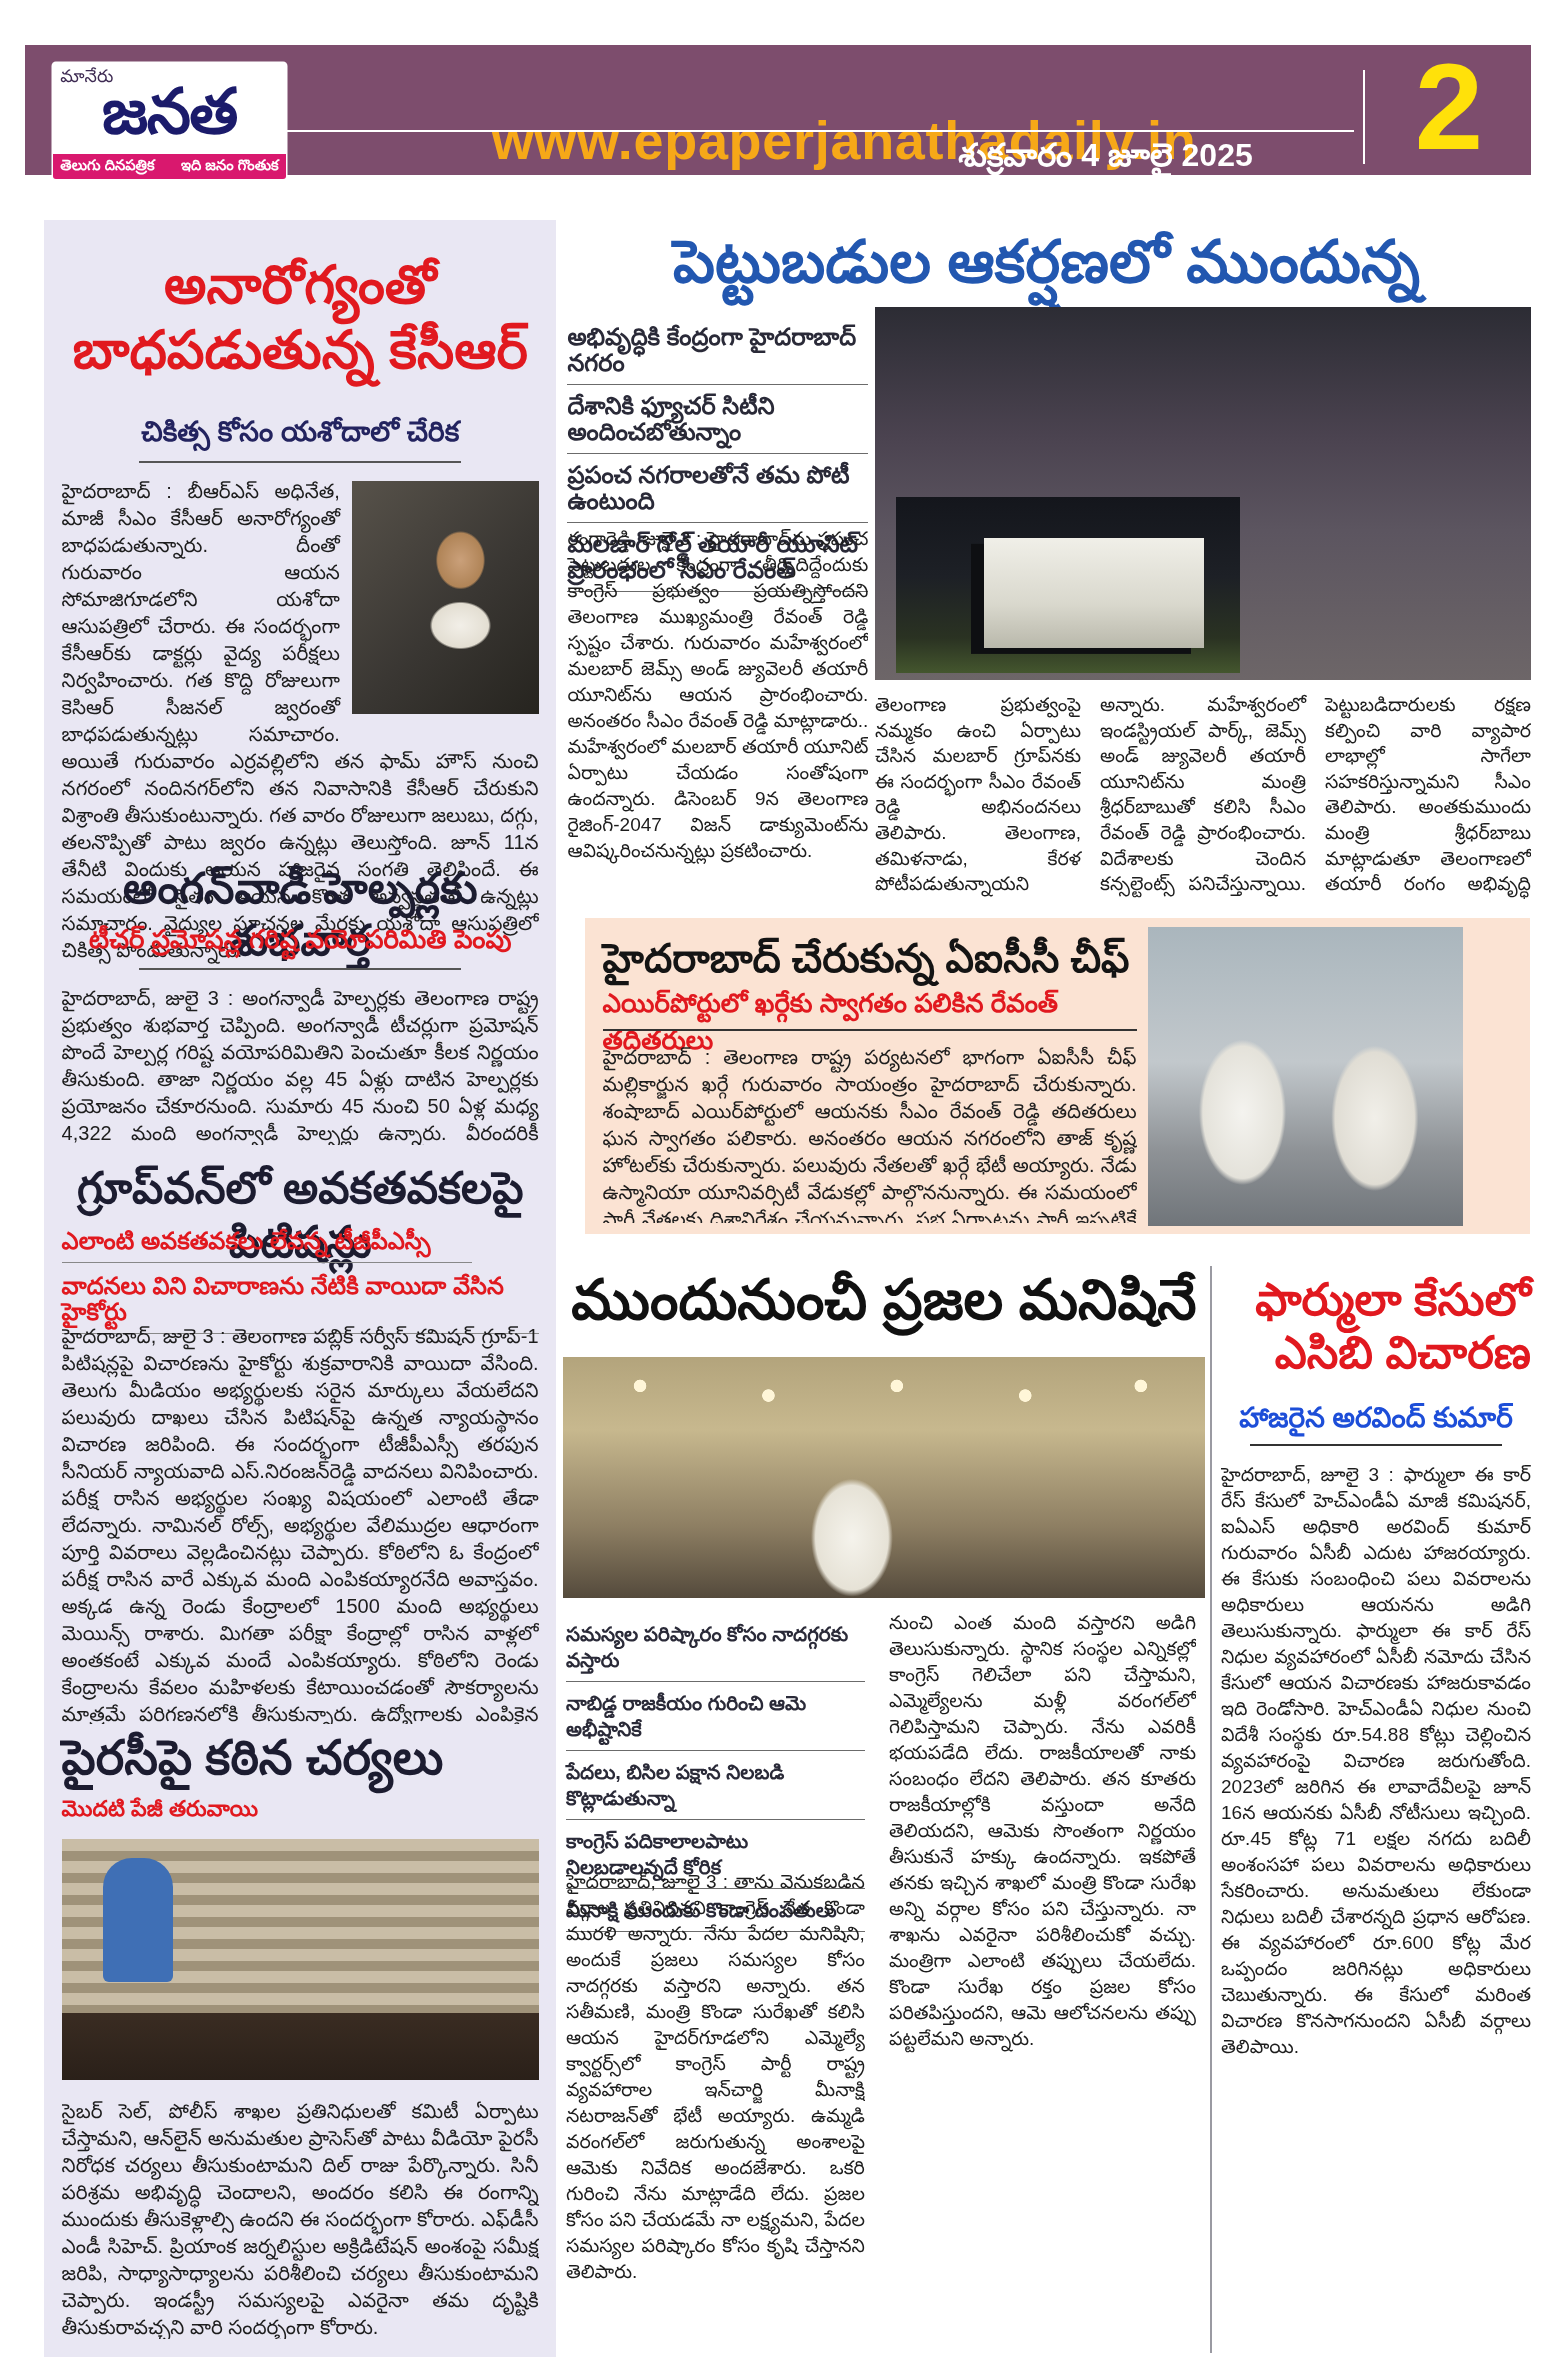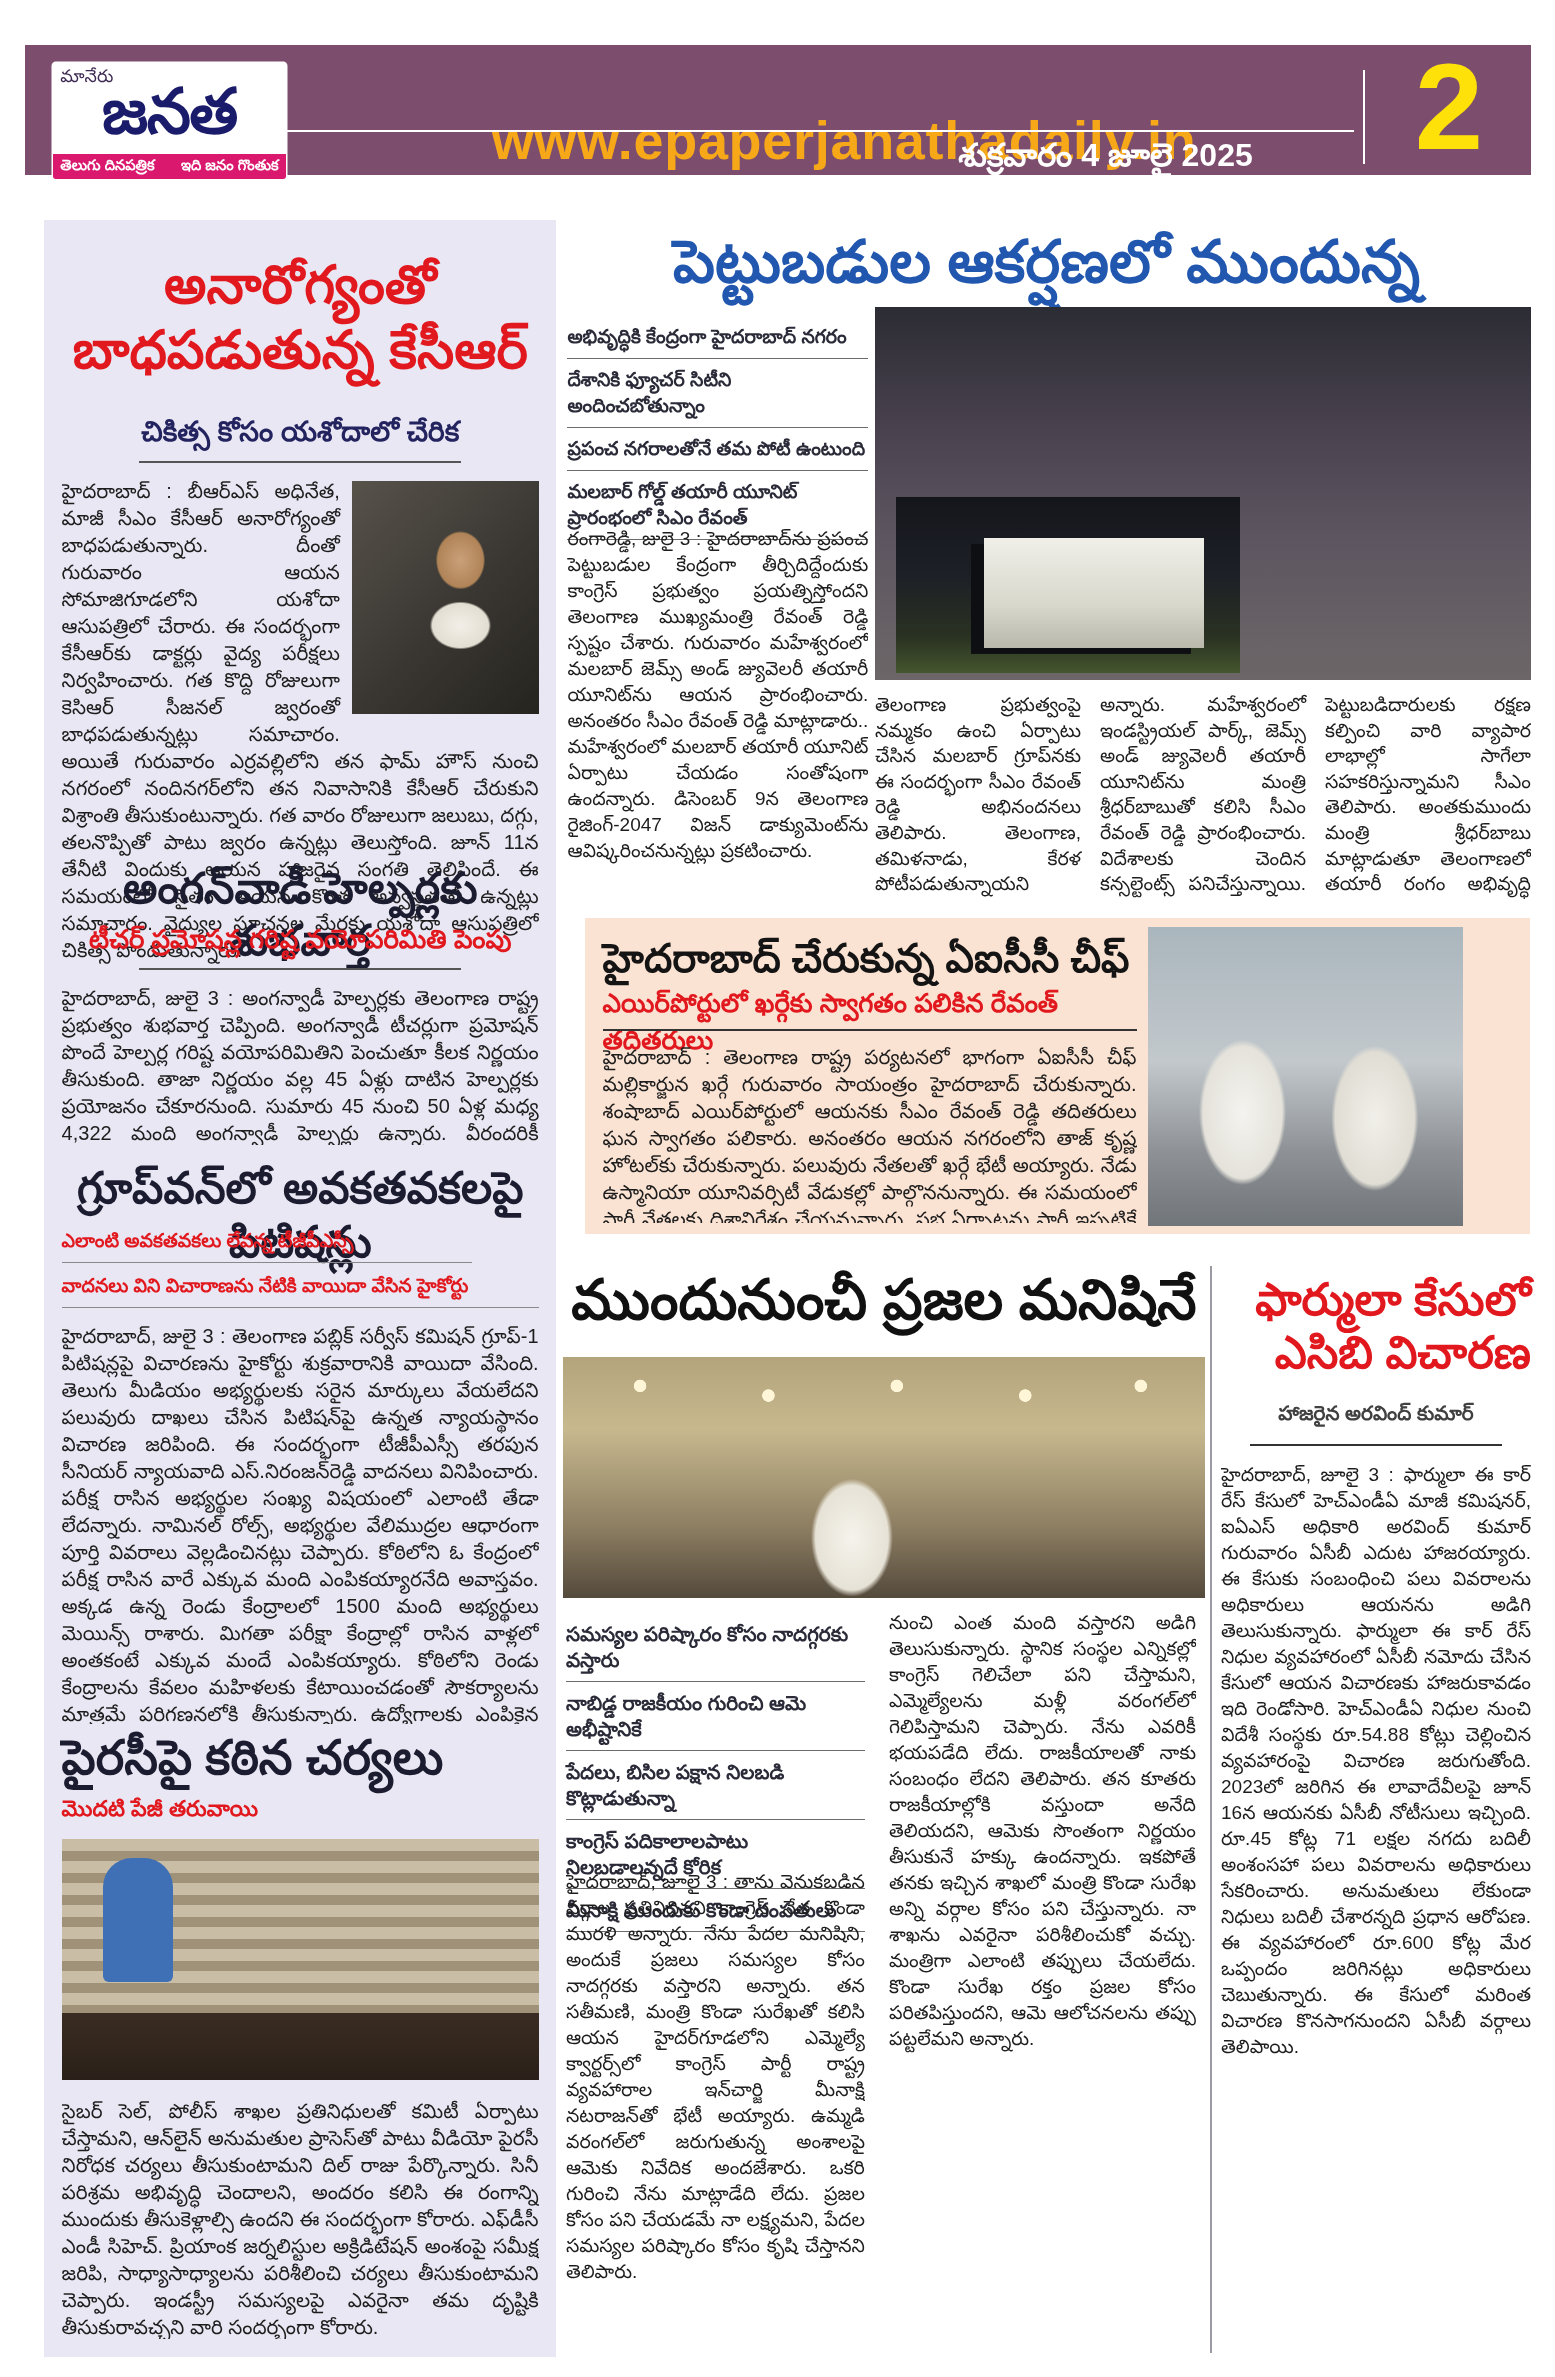--- a/index.html
+++ b/index.html
@@ -26,21 +26,21 @@
             font-weight:900;color:#ffe10a;}
   
   .left-panel{left:44px;top:220px;width:512px;height:2137px;background:#e9e7f3;}
   .hl-red{color:#e1191f;}
   .hl-blue{color:#2257b0;}
   .hl-dark{color:#1c1c30;}
   .headline{font-weight:900;text-align:center;line-height:1.22;}
   .subhead{font-weight:bold;text-align:center;}
   .rule{background:#555;height:1.5px;}
   .body-txt{font-size:20px;line-height:27px;color:#1d1d1d;text-align:justify;overflow:hidden;}
-  .bullet{font-size:19px;line-height:26px;font-weight:bold;color:#2a2a38;
+  .bullet{font-size:24px;line-height:26px;font-weight:bold;color:#2a2a38;
           padding:8px 0;border-bottom:1.5px solid #6b6b6b;}
   .photo{overflow:hidden;}
   
   .ph-kcr{background:
      radial-gradient(ellipse 51px 40px at 58% 62%, #f2efe8 0%, #e3ded2 55%, transparent 60%),
      radial-gradient(ellipse 38px 45px at 58% 34%, #caa07a 0%, #b08457 60%, transparent 65%),
      linear-gradient(135deg,#57524a 0%,#3a3733 55%,#26241f 100%);}
   .ph-event{background:linear-gradient(180deg,#2c2c34 0%,#4b4350 35%,#5c5560 60%,#6d6668 100%);}
   .ph-event-inset{position:absolute;left:20.5px;bottom:7.3px;width:344px;height:176px;
      background:linear-gradient(180deg,#14161c 0%,#1d2026 45%,#2a3222 80%,#44562e 100%);}
@@ -151,19 +151,19 @@
       <div class="bullet" style="font-size:20px;">మీనాక్షి ముందుకు కొండా దంపతులు</div>
     </div>
     <div class="abs body-txt" style="left:2.9px;top:612px;width:299px;height:476px;font-size:19px;line-height:26px;">హైదరాబాద్, జూలై 3 : తాను వెనుకబడిన వర్గాల ప్రతినిధినని కాంగ్రెస్ నేత కొండా మురళి అన్నారు. నేను పేదల మనిషిని, అందుకే ప్రజలు సమస్యల కోసం నాదగ్గరకు వస్తారని అన్నారు. తన సతీమణి, మంత్రి కొండా సురేఖతో కలిసి ఆయన హైదర్‌గూడలోని ఎమ్మెల్యే క్వార్టర్స్‌లో కాంగ్రెస్ పార్టీ రాష్ట్ర వ్యవహారాల ఇన్‌చార్జి మీనాక్షి నటరాజన్‌తో భేటీ అయ్యారు. ఉమ్మడి వరంగల్‌లో జరుగుతున్న అంశాలపై ఆమెకు నివేదిక అందజేశారు. ఒకరి గురించి నేను మాట్లాడేది లేదు. ప్రజల కోసం పని చేయడమే నా లక్ష్యమని, పేదల సమస్యల పరిష్కారం కోసం కృషి చేస్తానని తెలిపారు.</div>
     <div class="abs body-txt" style="left:326px;top:353px;width:307px;height:735px;font-size:19px;line-height:26px;">నుంచి ఎంత మంది వస్తారని అడిగి తెలుసుకున్నారు. స్థానిక సంస్థల ఎన్నికల్లో కాంగ్రెస్ గెలిచేలా పని చేస్తామని, ఎమ్మెల్యేలను మళ్లీ వరంగల్‌లో గెలిపిస్తామని చెప్పారు. నేను ఎవరికీ భయపడేది లేదు. రాజకీయాలతో నాకు సంబంధం లేదని తెలిపారు. తన కూతరు రాజకీయాల్లోకి వస్తుందా అనేది తెలియదని, ఆమెకు సొంతంగా నిర్ణయం తీసుకునే హక్కు ఉందన్నారు. ఇకపోతే తనకు ఇచ్చిన శాఖలో మంత్రి కొండా సురేఖ అన్ని వర్గాల కోసం పని చేస్తున్నారు. నా శాఖను ఎవరైనా పరిశీలించుకో వచ్చు. మంత్రిగా ఎలాంటి తప్పులు చేయలేదు. కొండా సురేఖ రక్తం ప్రజల కోసం పరితపిస్తుందని, ఆమె ఆలోచనలను తప్పు పట్టలేమని అన్నారు.</div>
   </div>
 
   <div class="abs vline-sep" style="left:1210px;top:1266px;height:1087px;"></div>
 
   <div class="abs" style="left:1221px;top:1267px;width:310px;height:1087px;">
     <div class="abs headline hl-red" style="left:0;top:5.9px;width:310px;font-size:45px;text-align:right;line-height:1.18;">ఫార్ములా కేసులో ఎసిబి విచారణ</div>
-    <div class="abs subhead" style="left:0;top:135px;width:310px;font-size:20px;color:#404040;">హాజరైన అరవింద్ కుమార్</div>
+    <div class="abs subhead" style="left:0;top:135px;width:310px;font-size:28px;color:#1d4ed8;">హాజరైన అరవింద్ కుమార్</div>
     <div class="abs rule" style="left:29px;top:177px;width:252px;background:#333;"></div>
     <div class="abs body-txt" style="left:0;top:195px;width:310px;height:885px;font-size:19px;line-height:26px;">హైదరాబాద్, జూలై 3 : ఫార్ములా ఈ కార్ రేస్ కేసులో హెచ్ఎండీఏ మాజీ కమిషనర్, ఐఏఎస్ అధికారి అరవింద్ కుమార్ గురువారం ఏసీబీ ఎదుట హాజరయ్యారు. ఈ కేసుకు సంబంధించి పలు వివరాలను అధికారులు ఆయనను అడిగి తెలుసుకున్నారు. ఫార్ములా ఈ కార్ రేస్ నిధుల వ్యవహారంలో ఏసీబీ నమోదు చేసిన కేసులో ఆయన విచారణకు హాజరుకావడం ఇది రెండోసారి. హెచ్ఎండీఏ నిధుల నుంచి విదేశీ సంస్థకు రూ.54.88 కోట్లు చెల్లించిన వ్యవహారంపై విచారణ జరుగుతోంది. 2023లో జరిగిన ఈ లావాదేవీలపై జూన్ 16న ఆయనకు ఏసీబీ నోటీసులు ఇచ్చింది. రూ.45 కోట్ల 71 లక్షల నగదు బదిలీ అంశంసహా పలు వివరాలను అధికారులు సేకరించారు. అనుమతులు లేకుండా నిధులు బదిలీ చేశారన్నది ప్రధాన ఆరోపణ. ఈ వ్యవహారంలో రూ.600 కోట్ల మేర ఒప్పందం జరిగినట్లు అధికారులు చెబుతున్నారు. ఈ కేసులో మరింత విచారణ కొనసాగనుందని ఏసీబీ వర్గాలు తెలిపాయి.</div>
   </div>
 
 </div>
 
 
 </body></html>

